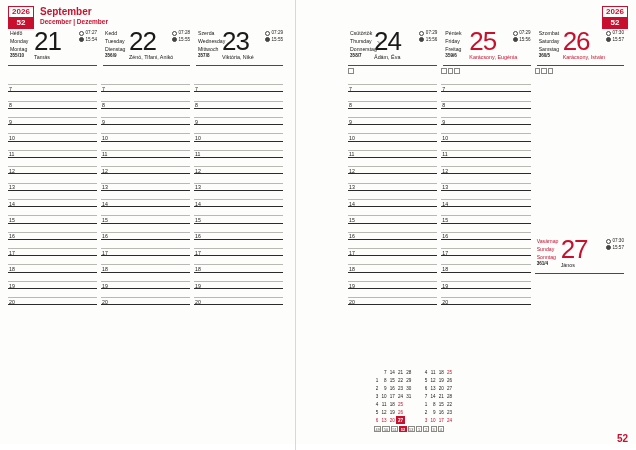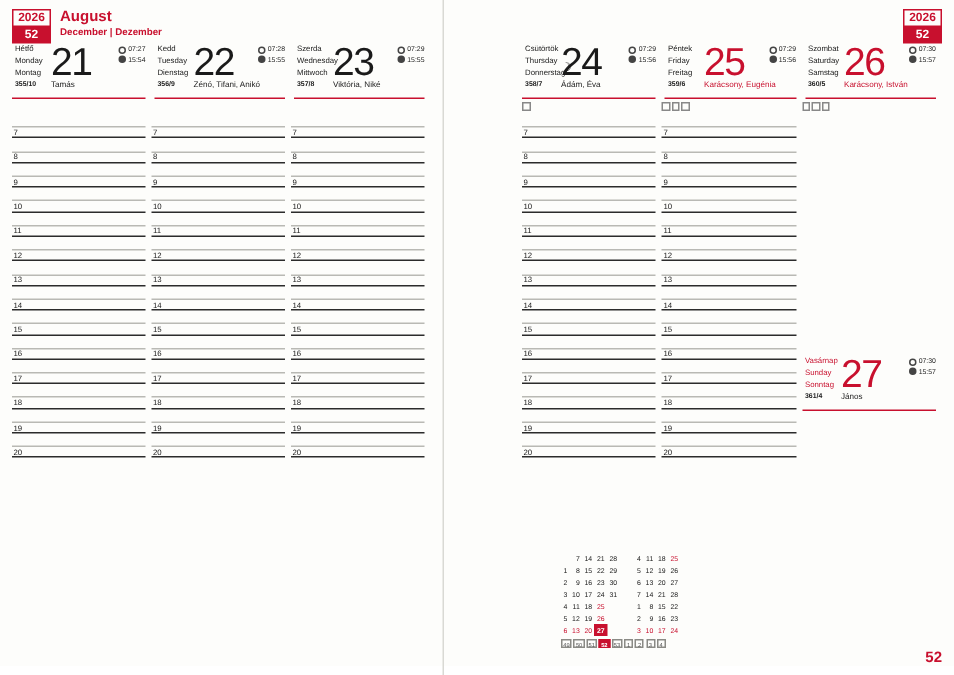--- a/index.html
+++ b/index.html
@@ -182,21 +182,21 @@
 <div class="page">
 
   <div class="half left">
 
     <div class="yearbadge l">
       <span class="yr">2026</span>
       <span class="wk">52</span>
     </div>
 
     <div class="monthhead">
-      <div class="m1">August</div>
+      <div class="m1">September</div>
       <div class="m2">December | Dezember</div>
     </div>
 
     <div class="cols">
 
       <div class="col">
         <div class="dayhead">
           <div class="dnames">
             <div class="n1">Hétfő</div>
             <div class="n2">Monday</div>

